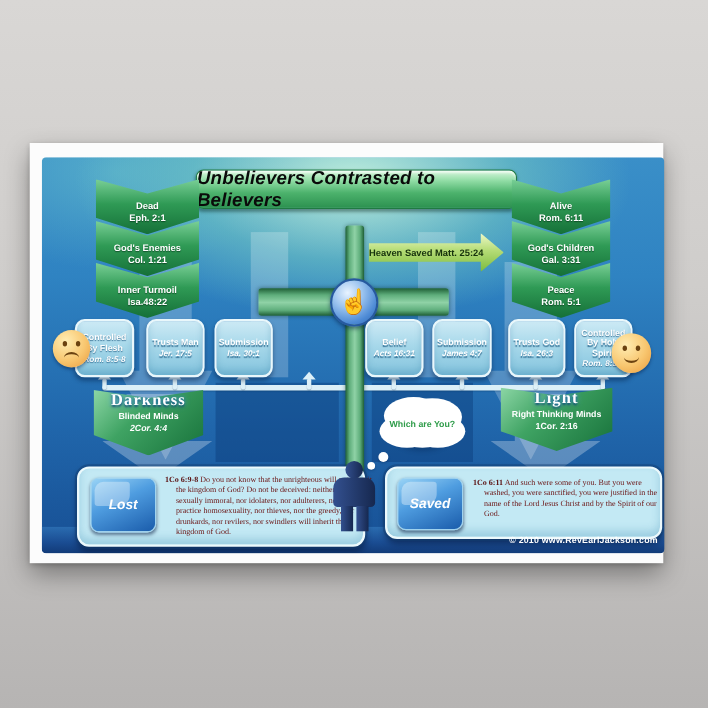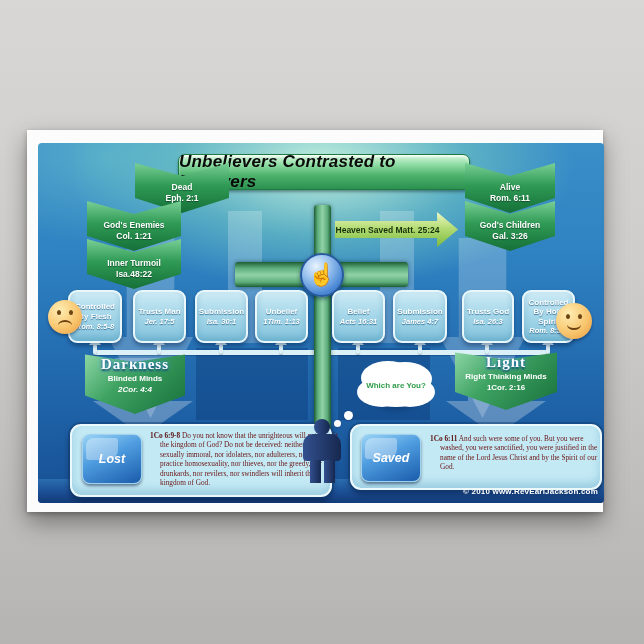--- a/index.html
+++ b/index.html
@@ -154,61 +154,61 @@
       <div class="stub-arrow" style="left:314px;top:195px;"></div>
       <div class="stub-arrow" style="left:376px;top:195px;"></div>
       <div class="stub-arrow" style="left:443px;top:195px;"></div>
       <div class="stub-arrow" style="left:504px;top:195px;"></div>
 
       <div class="cross-v" style="left:276px;top:62px;width:17px;height:234px;"></div>
       <div class="cross-h" style="left:197px;top:119px;width:173px;height:25px;"></div>
 
       <div class="title">Unbelievers Contrasted to Believers</div>
 
-      <div class="chev" style="left:49px;top:20px;margin-left:48px;">
+      <div class="chev" style="left:49px;top:20px;">
         <div>Dead</div>
         <div class="ref">Eph. 2:1</div>
       </div>
       <div class="chev" style="left:49px;top:58px;">
         <div>God's Enemies</div>
         <div class="ref">Col. 1:21</div>
       </div>
       <div class="chev" style="left:49px;top:96px;">
         <div>Inner Turmoil</div>
         <div class="ref">Isa.48:22</div>
       </div>
 
       <div class="chev" style="left:427px;top:20px;width:90px;">
         <div>Alive</div>
         <div class="ref">Rom. 6:11</div>
       </div>
       <div class="chev" style="left:427px;top:58px;width:90px;">
         <div>God's Children</div>
-        <div class="ref">Gal. 3:26</div>
+        <div class="ref">Gal. 3:31</div>
+      </div>
+      <div class="chev" style="left:427px;top:96px;width:90px;">
+        <div>Peace</div>
+        <div class="ref">Rom. 5:1</div>
       </div>
 
       <div class="barrow right" style="left:297px;top:69px;width:123px;">Heaven Saved Matt. 25:24</div>
 
       <div class="badge" style="left:262px;top:110px;">☝</div>
 
       <div class="tbox" style="left:30px;width:54px;">
         <div>Controlled By Flesh</div>
         <div class="ref">Rom. 8:5-8</div>
       </div>
       <div class="tbox" style="left:95px;width:53px;">
         <div>Trusts Man</div>
         <div class="ref">Jer. 17:5</div>
       </div>
       <div class="tbox" style="left:157px;width:53px;">
         <div>Submission</div>
         <div class="ref">Isa. 30:1</div>
-      </div>
-      <div class="tbox" style="left:217px;width:53px;">
-        <div>Unbelief</div>
-        <div class="ref">1Tim. 1:13</div>
       </div>
 
       <div class="tbox" style="left:294px;width:53px;">
         <div>Belief</div>
         <div class="ref">Acts 16:31</div>
       </div>
       <div class="tbox" style="left:355px;width:54px;">
         <div>Submission</div>
         <div class="ref">James 4:7</div>
       </div>
@@ -236,21 +236,21 @@
         <span class="el"></span>
           <span class="er"></span>
           <span class="mouth"></span>
       </div>
       <div class="face happy" style="left:518px;top:160px;width:36px;height:36px;">
         <span class="el"></span>
           <span class="er"></span>
           <span class="mouth"></span>
       </div>
 
-      <div class="cloud" style="left:315px;top:222px;margin-left:12px;">Which are You?</div>
+      <div class="cloud" style="left:315px;top:222px;">Which are You?</div>
       <div class="bub" style="left:306px;top:268px;width:9px;height:9px;"></div>
       <div class="bub" style="left:296px;top:277px;width:7px;height:7px;"></div>
       <div class="bub" style="left:288px;top:285px;width:5px;height:5px;"></div>
 
       <div class="panel" style="left:32px;width:262px;height:73px;">
         <div class="plabel" style="left:10px;top:8px;width:58px;height:48px;">
           <i></i>
           <span style="position:relative;">Lost</span>
         </div>
         <div class="ptext" style="left:78px;top:5px;width:178px;">

